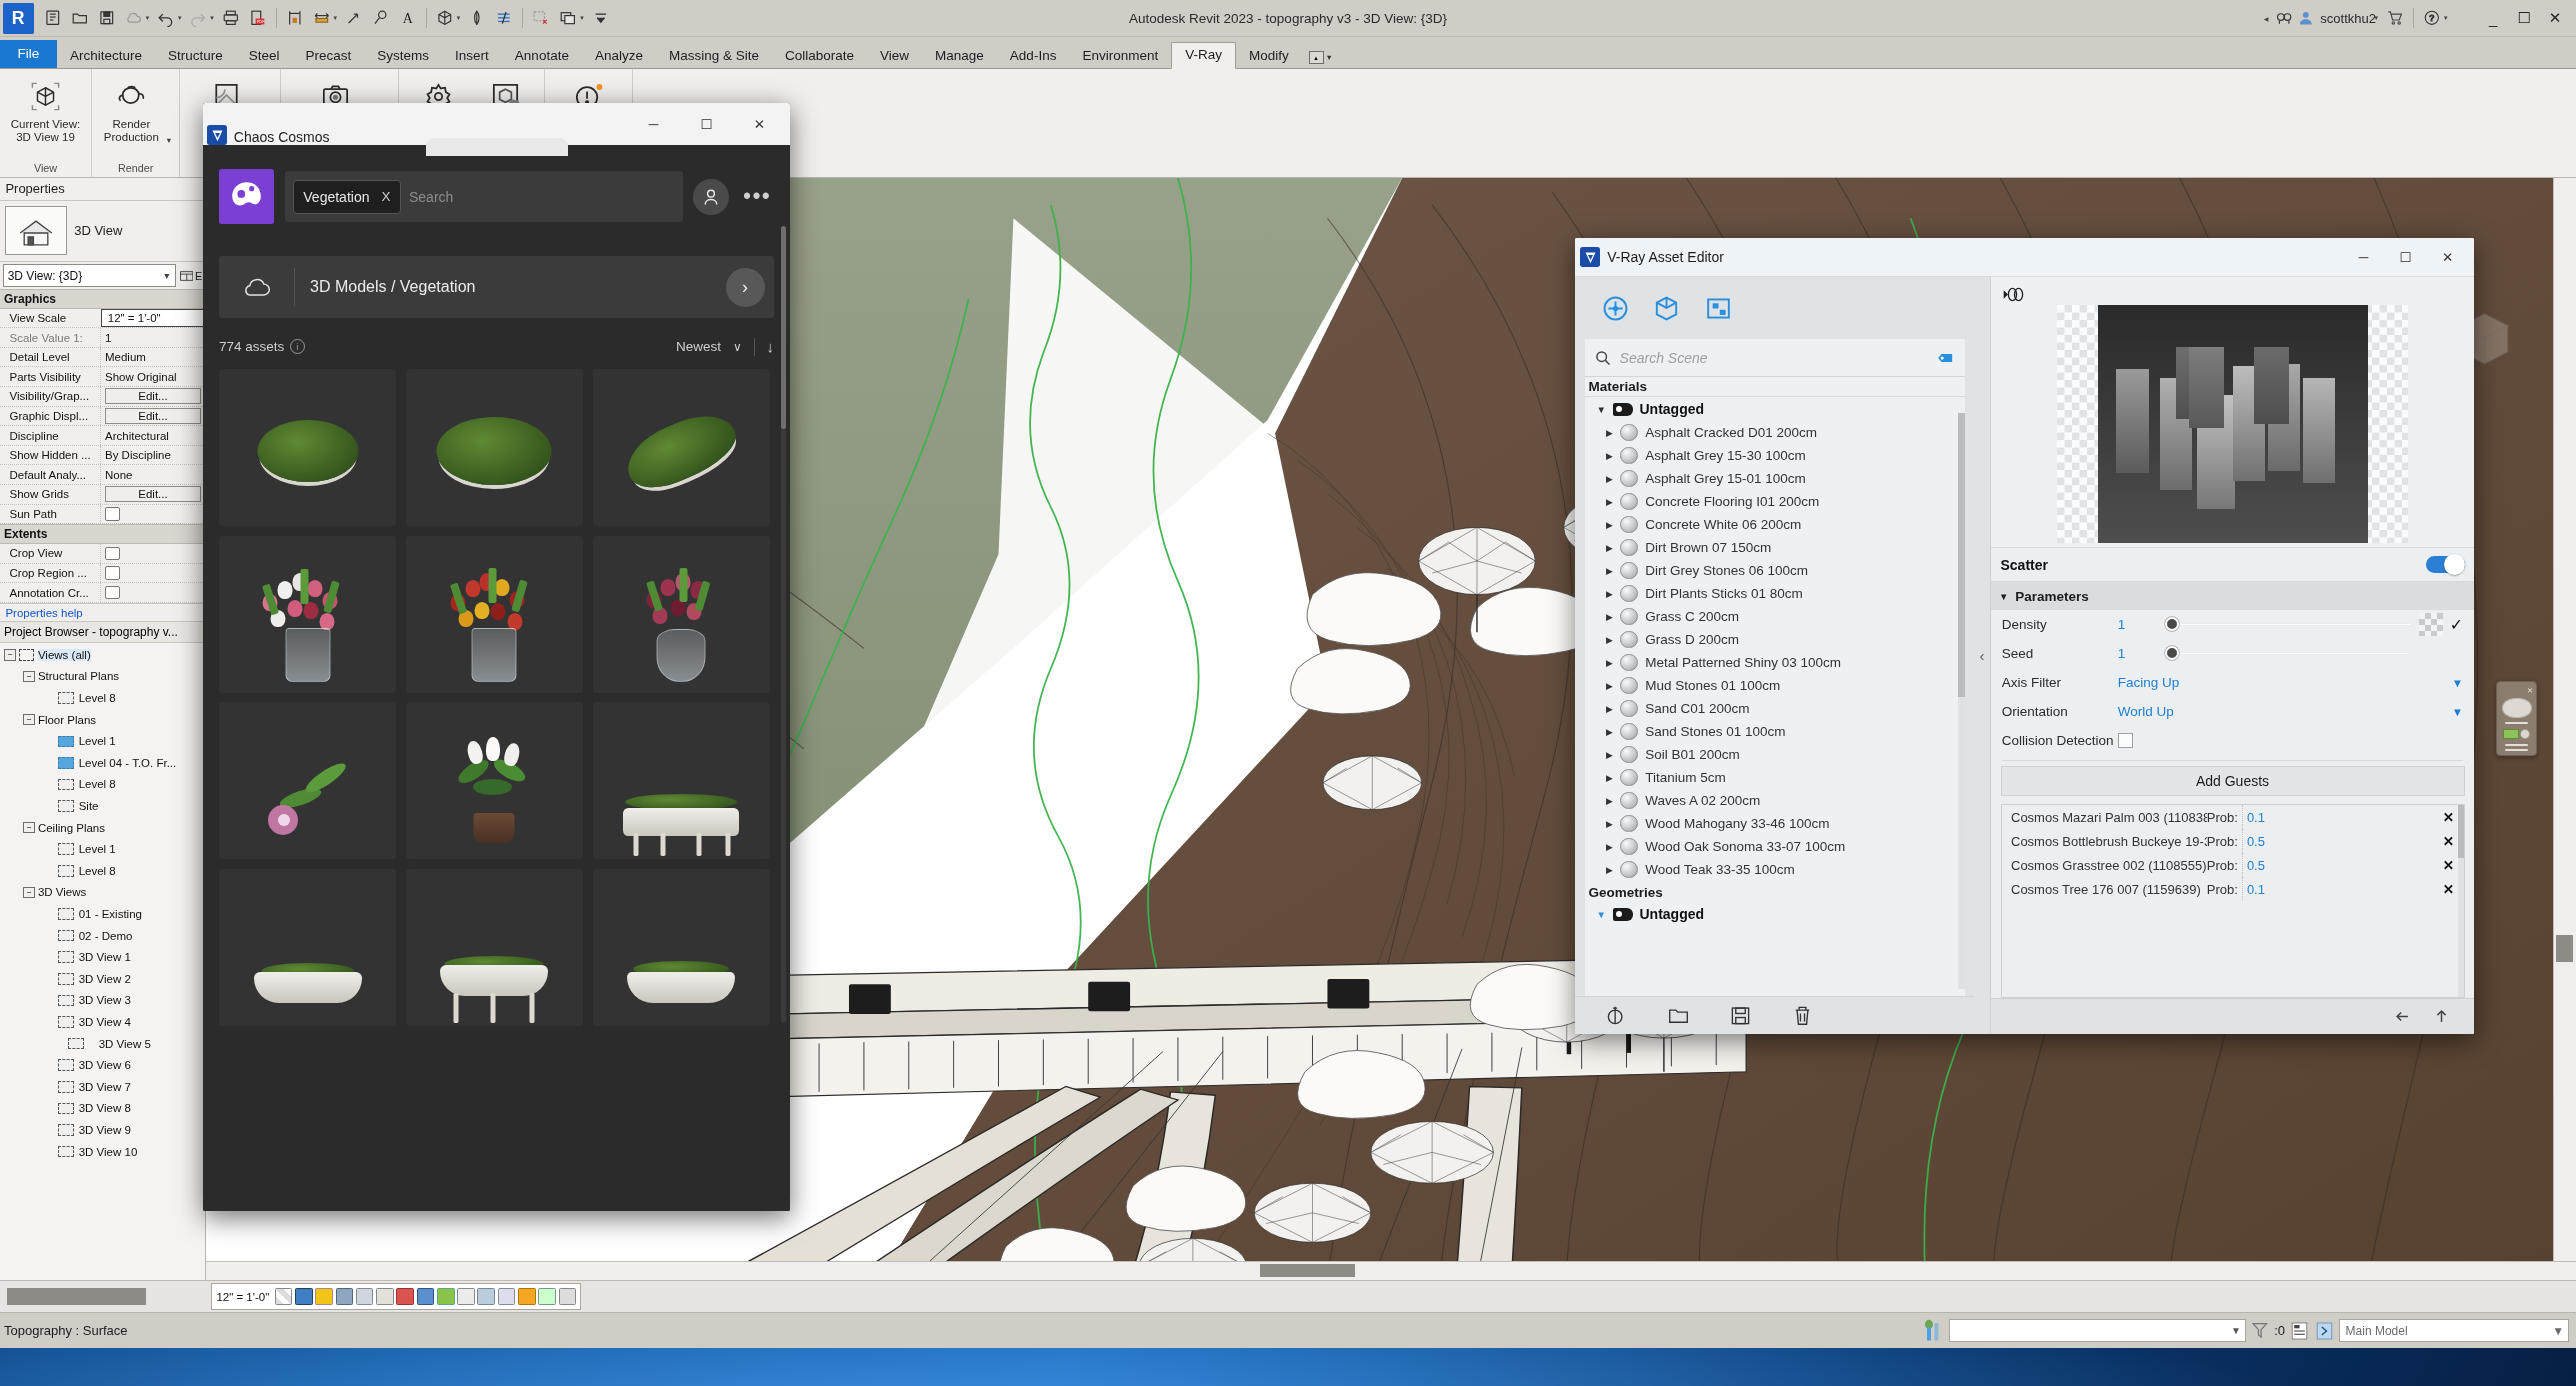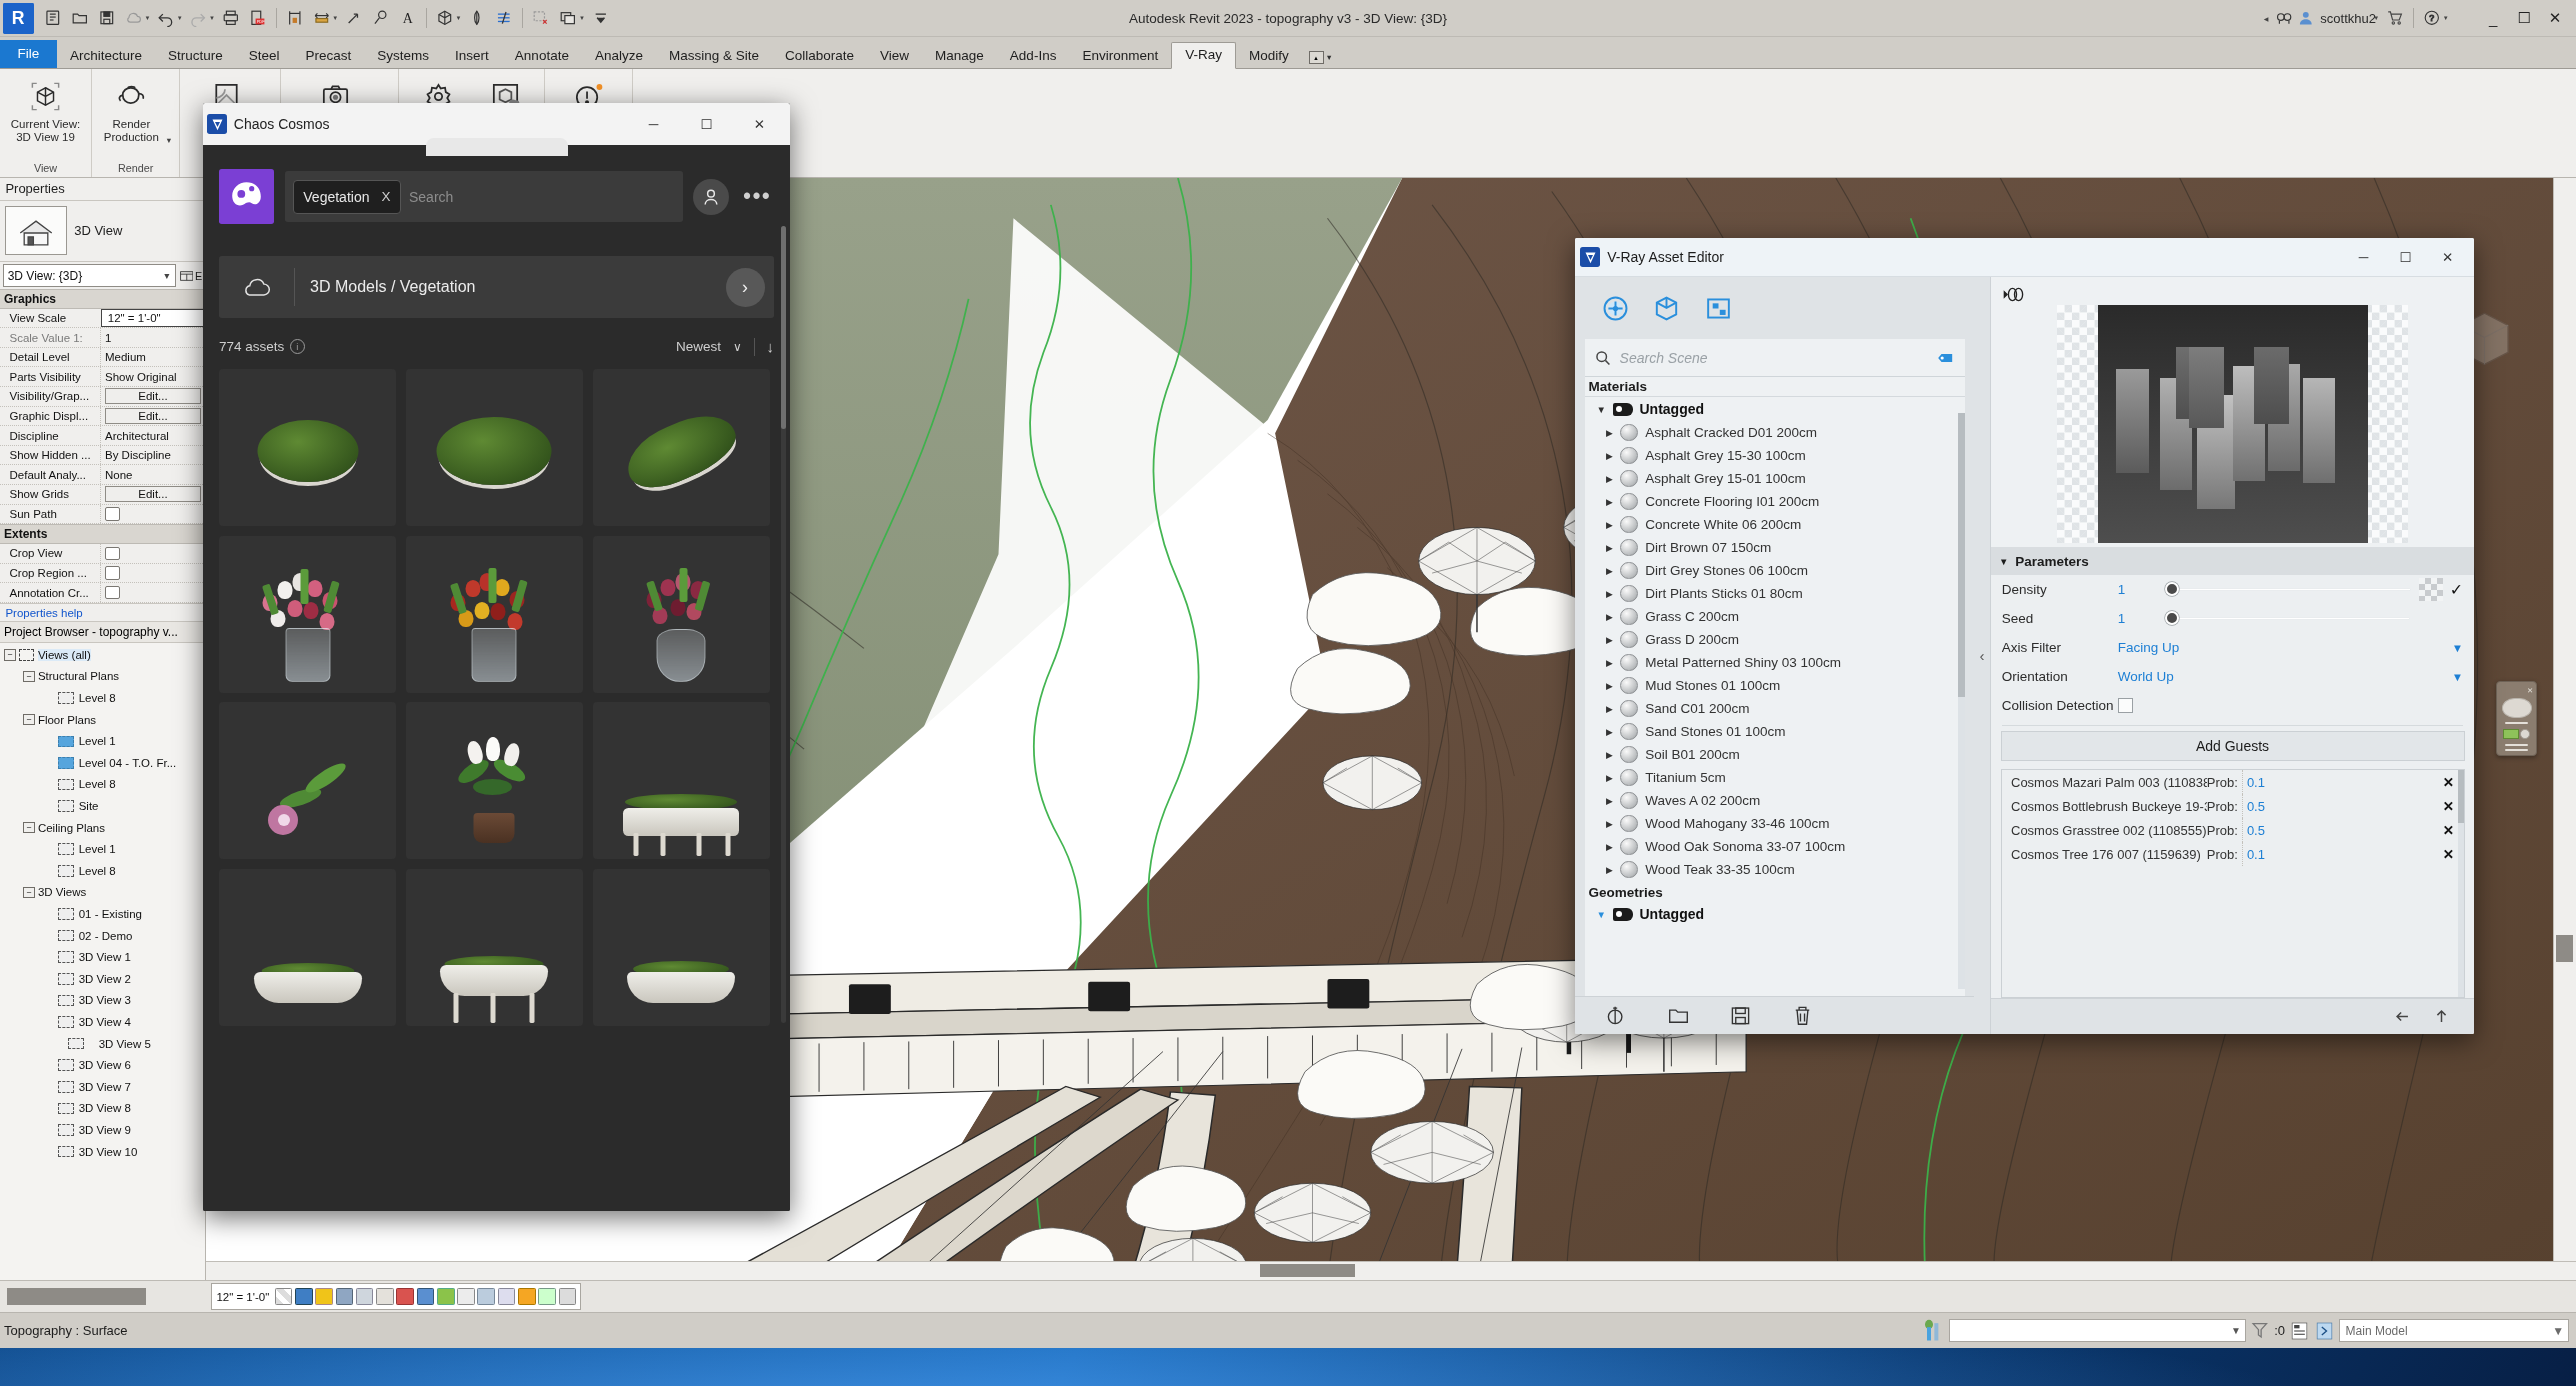--- a/index.html
+++ b/index.html
@@ -140,21 +140,21 @@
   .sbic{width:17.6px;height:17.6px;border-radius:1.4px;}
   .sbright{margin-left:auto;display:flex;align-items:center;gap:5.4px;padding-right:6.8px;}
   .sbcombo{width:297px;height:23px;background:#fff;border:0.7px solid #a9a6a0;display:flex;
     align-items:center;justify-content:flex-end;padding-right:4px;font-size:10px;color:#555;}
   .sbcombo.mm{width:230px;justify-content:space-between;padding-left:5.4px;color:#6b6b6b;font-size:12px;}
 
   
   .cosmos{position:absolute;left:203px;top:103px;width:587px;height:1108px;background:#2b2b2b;
     box-shadow:0 6.8px 27px rgba(0,0,0,.55);border-radius:2px;overflow:hidden;z-index:20;
     display:flex;flex-direction:column;}
-  .cosmos-tb{height:42px;background:#f3f3f3;display:flex;align-items:center;padding:0 4px;}
+  .cosmos-tb{height:42px;background:#f3f3f3;display:flex;align-items:flex-end;padding:0 4px;}
   .cosmos-tb .vlogo{width:20px;height:20px;background:#1b4da8;border-radius:2.7px;display:flex;
     align-items:center;justify-content:center;margin-right:6.8px;}
   .cosmos-tb .vlogo svg{width:15px;height:15px;}
   .cosmos-tb .ttl{font-size:14px;color:#222;}
   .cosmos-tb .wb{margin-left:auto;display:flex;}
   .cosmos-tb .wb div{width:53px;height:42px;display:flex;align-items:center;justify-content:center;
     font-size:13.5px;color:#333;}
   .cosmos-body{flex:1;background:#2b2b2b;position:relative;display:flex;flex-direction:column;
     padding:0 16px;}
   .cosmos-tabnub{position:absolute;left:50%;transform:translateX(-50%);top:-6.8px;width:142px;height:17.6px;
@@ -1541,20 +1541,26 @@
             <i style="left:50%;bottom:26%;width:12%;height:48%;background:linear-gradient(180deg,#bdbdbd,#707070)"></i>
             <i style="left:63%;bottom:30%;width:12%;height:45%;background:linear-gradient(180deg,#a9a9a9,#6a6a6a)"></i>
             <i style="left:76%;bottom:25%;width:12%;height:44%;background:linear-gradient(180deg,#b6b6b6,#6f6f6f)"></i>
             <i style="left:29%;bottom:52%;width:11%;height:30%;background:linear-gradient(180deg,#6e6e6e,#4f4f4f)"></i>
             <i style="left:34%;bottom:48%;width:13%;height:34%;background:linear-gradient(180deg,#7d7d7d,#585858)"></i>
             <i style="left:58%;bottom:50%;width:13%;height:32%;background:linear-gradient(180deg,#6b6b6b,#4d4d4d)"></i>
           </div>
         </div>
       </div>
 
+      <div class="scatterhdr">
+        <span class="t">Scatter</span>
+        <span class="toggle">
+            <i></i>
+          </span>
+      </div>
 
       <div class="paramhdr">
         <span class="tri">▼</span>
         <span>Parameters</span>
       </div>
 
       <div class="prm">
         <span class="k">Density</span>
         <span class="num">1</span>
         <span class="slider">

